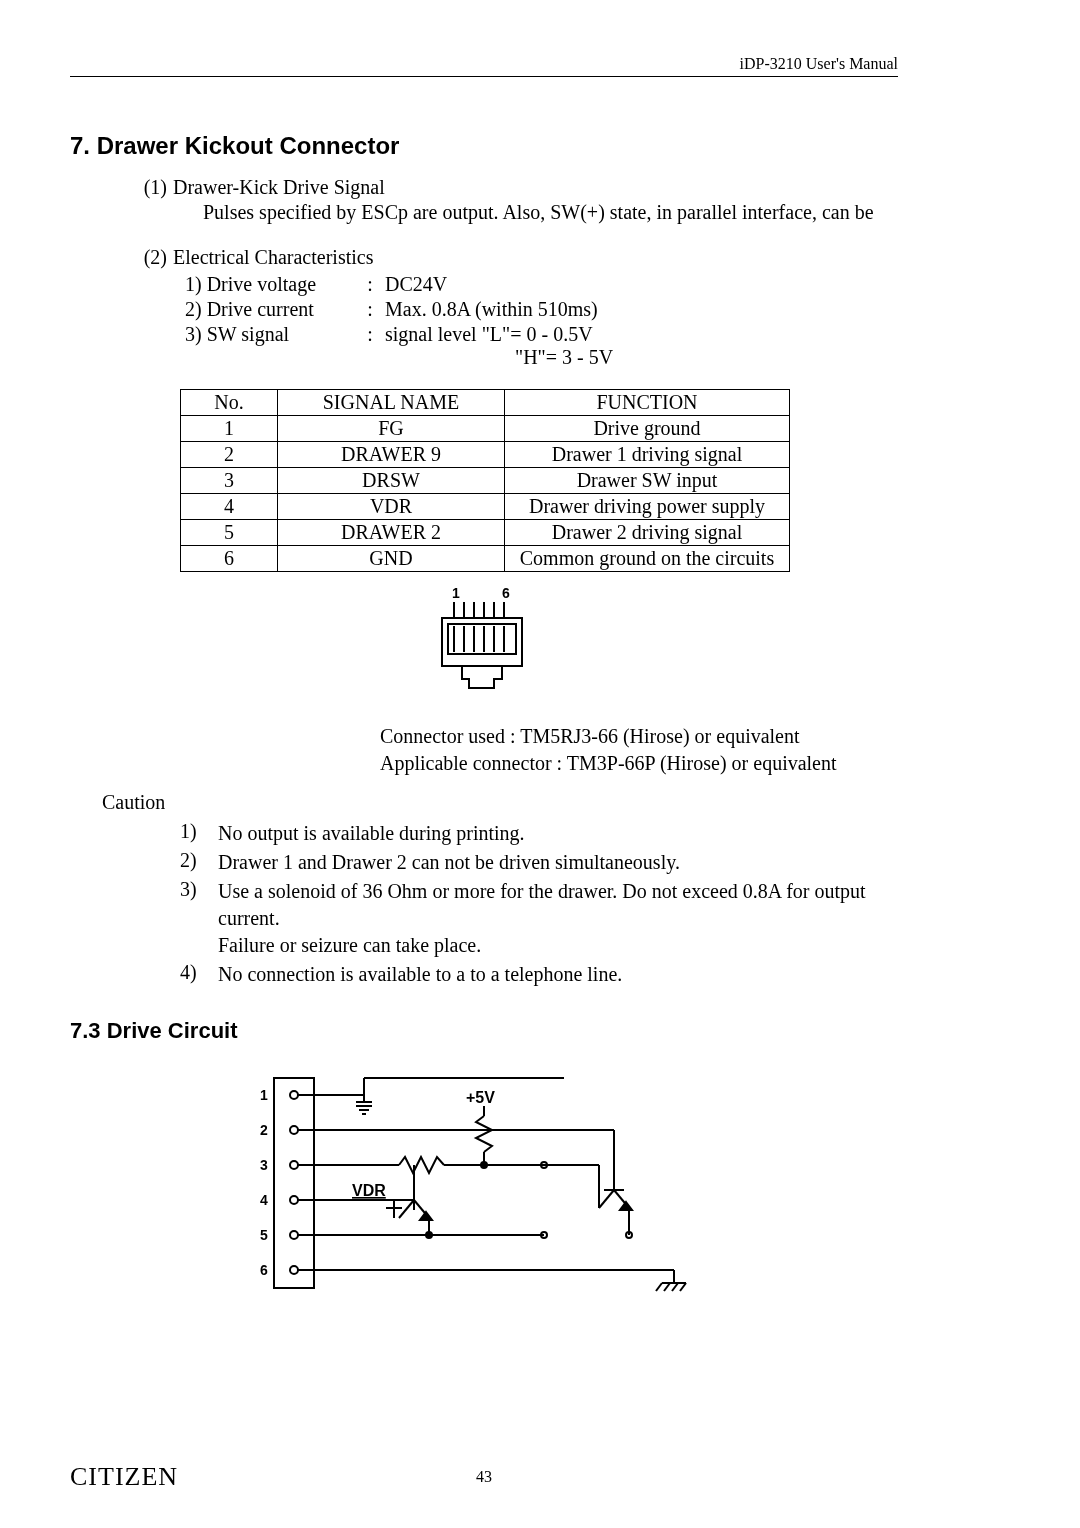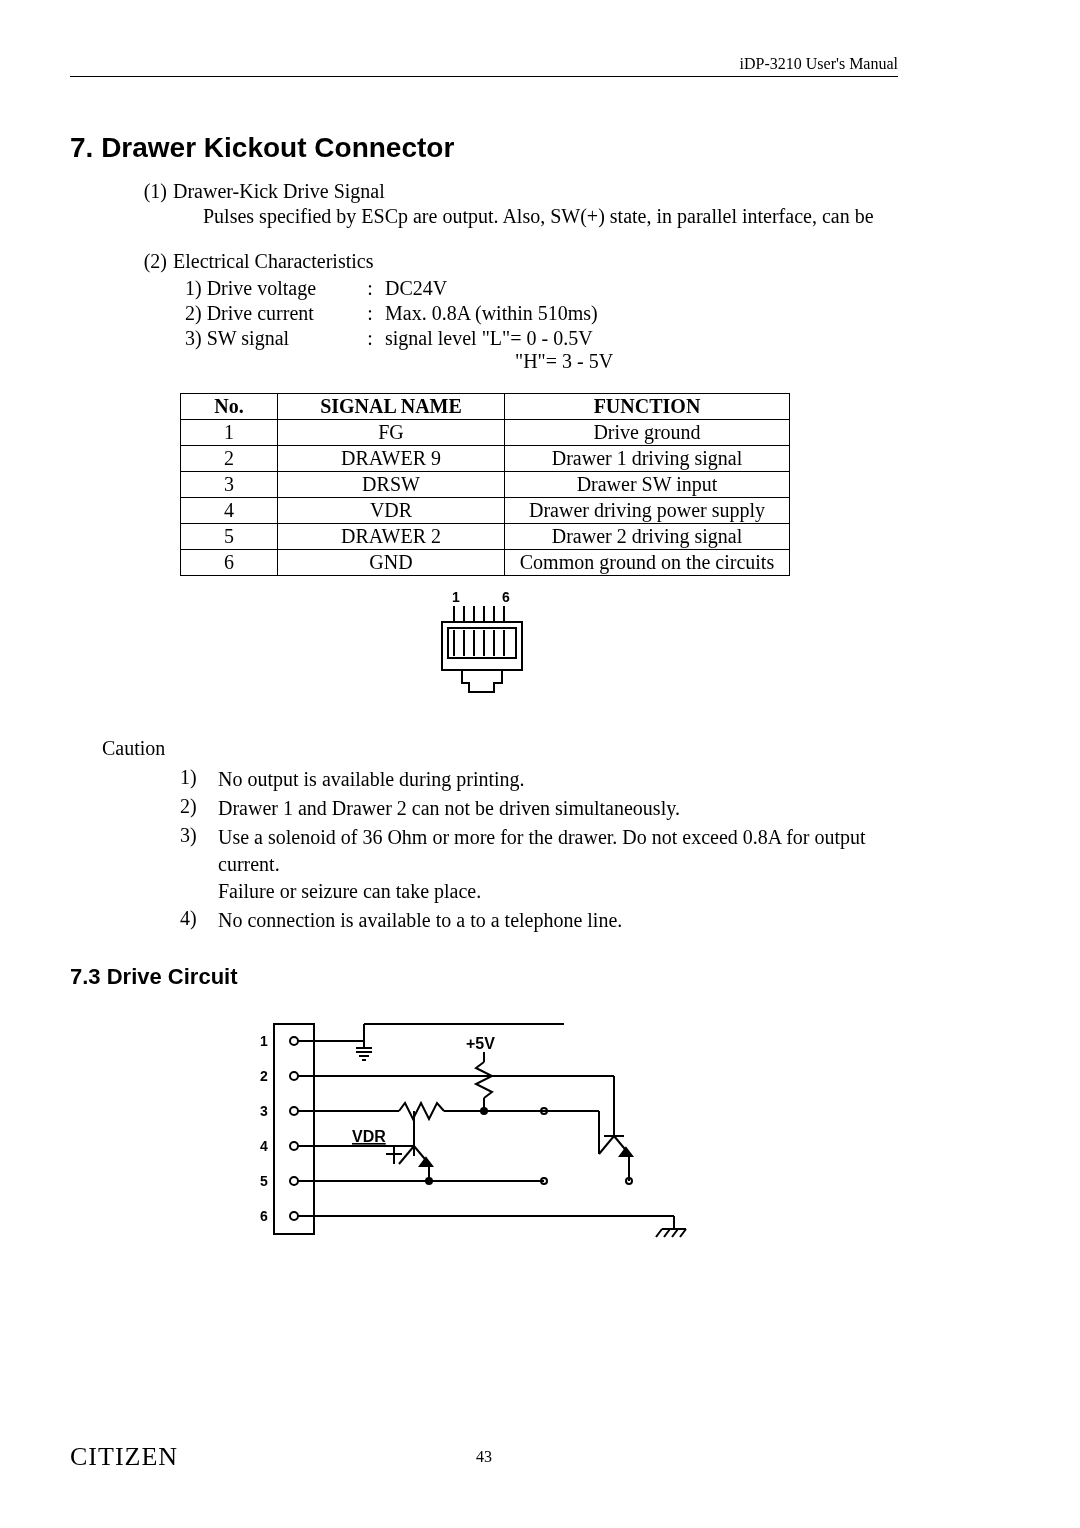--- a/index.html
+++ b/index.html
@@ -26,21 +26,21 @@
     margin-bottom: 3px;
   }
   .hr {
     border: 0;
     border-top: 1px solid #000;
     margin: 0;
   }
   h1.section-title {
     font-family: Arial, Helvetica, sans-serif;
     font-weight: bold;
-    font-size: 28px;
+    font-size: 24px;
     margin: 0 0 16px 0;
   }
   h2.subsection-title {
     font-family: Arial, Helvetica, sans-serif;
     font-weight: bold;
     font-size: 22px;
     margin: 0 0 10px 0;
   }
   .indent-1 { margin-left: 55px; }
   .spec-block { margin-bottom: 20px; }
@@ -70,21 +70,21 @@
     margin-top: 6px;
     width: 610px;
   }
   table.pin-table th, table.pin-table td {
     border: 1px solid #000;
     padding: 1px 8px;
     text-align: center;
     font-size: 20px;
   }
   table.pin-table td.fn { }
-  table.pin-table th { font-weight: bold; }
+  table.pin-table th { font-weight: normal; }
 
   .connector-diagram {
     text-align: center;
     margin: 12px 0 4px 0;
   }
   .connector-diagram svg { display: inline-block; }
 
   .conn-notes {
     margin-left: 310px;
     font-size: 20px;
@@ -103,21 +103,21 @@
 
   .drive-circuit-diagram {
     text-align: center;
     margin-top: 14px;
   }
 
   .footer {
     position: absolute;
     left: 70px;
     right: 70px;
-    bottom: 56px;
+    bottom: 36px;
     display: flex;
     align-items: center;
     font-family: Liberation Serif, serif;
   }
   .footer .brand {
     font-size: 26px;
     letter-spacing: 1px;
   }
   .footer .page-num {
     position: absolute;
@@ -244,20 +244,24 @@
         <line x1="50" y1="42" x2="50" y2="68"></line>
         <line x1="60" y1="42" x2="60" y2="68"></line>
         <line x1="70" y1="42" x2="70" y2="68"></line>
         <line x1="80" y1="42" x2="80" y2="68"></line>
       </g>
 
       <path d="M38 82 L38 95 L45 95 L45 104 L70 104 L70 95 L78 95 L78 82" fill="none" stroke="#000" stroke-width="2"></path>
     </svg>
   </div>
 
+  <div class="conn-notes">
+    <div>Connector used          : TM5RJ3-66 (Hirose) or equivalent</div>
+    <div>Applicable connector : TM3P-66P (Hirose) or equivalent</div>
+  </div>
 
   <div class="caution-block">
     <div class="indent-1" style="margin-left:32px;">Caution</div>
     <div class="caution-list">
       <div class="caution-row">
         <div class="caution-num">1)</div>
         <div class="caution-body">No output is available during printing.</div>
       </div>
       <div class="caution-row">
         <div class="caution-num">2)</div>

